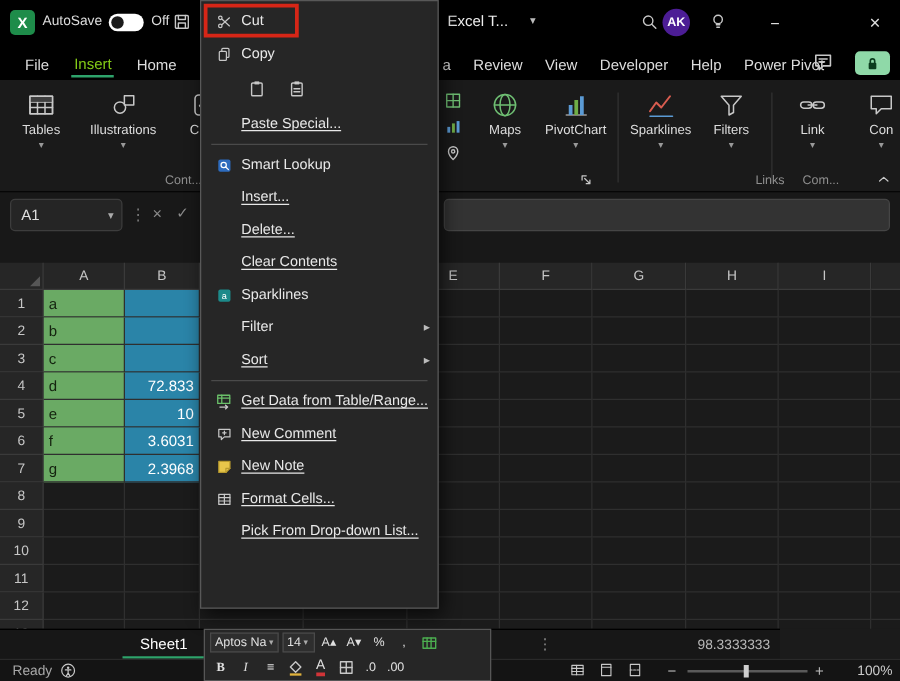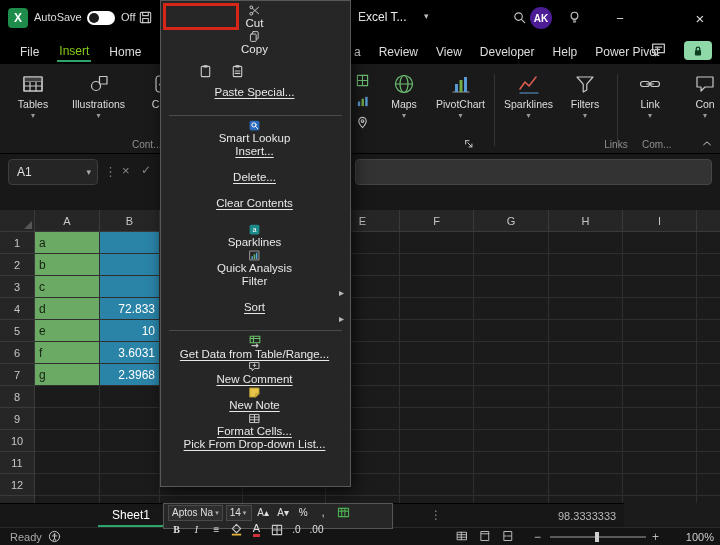--- a/index.html
+++ b/index.html
@@ -87,34 +87,34 @@
   .vicons{position:absolute;left:456px;top:2px;display:flex;gap:11px;}
   .zoomminus{position:absolute;left:534px;top:2px;color:#bbb;font-size:12px;}
   .zoomtrack{position:absolute;left:550px;top:8px;width:96px;height:2px;background:#5a5a5a;}
   .zoomknob{position:absolute;left:595px;top:4px;width:4px;height:10px;background:#cfcfcf;}
   .zoomplus{position:absolute;left:652px;top:2px;color:#bbb;font-size:12px;}
   .zoomlabel{position:absolute;right:6px;top:3px;font-size:11px;color:#ccc;}
 
   
   .menu{position:absolute;left:160px;top:0;width:191px;height:487px;background:#262626;border:1px solid #585858;
         box-shadow:3px 5px 14px rgba(0,0,0,.65);padding-top:3px;overflow:hidden;z-index:5;}
-  .mitem{display:flex;align-items:center;height:26px;padding:0 6px 0 4px;flex-direction:column;}
+  .mitem{display:flex;align-items:center;height:26px;padding:0 6px 0 4px;}
   .mic{width:28px;display:flex;justify-content:center;flex:none;}
   .mlabel{font-size:11.5px;color:#e8e8e8;white-space:nowrap;}
   .mlabel.u{text-decoration:underline;text-underline-offset:2px;}
   .mheading .mlabel{font-weight:bold;}
   .msub{margin-left:auto;color:#bbb;font-size:10px;}
   .mdiv{height:1px;background:#4a4a4a;margin:3px 8px;}
   .pasterow{display:flex;gap:8px;padding-left:32px;height:30px;align-items:center;}
   .pbtn{width:24px;height:22px;display:flex;align-items:center;justify-content:center;}
 
   .redbox{position:absolute;left:163px;top:3px;width:76px;height:27px;border:3px solid var(--red);z-index:9;}
 
   
-  .minibar{position:absolute;left:163px;top:503px;width:230px;height:26px;background:#262626;border:1px solid #565656;
+  .minibar{position:absolute;left:163px;top:503px;width:230px;height:42px;background:#262626;border:1px solid #565656;
            z-index:8;display:flex;flex-direction:column;}
   .mrow{display:flex;align-items:center;height:20px;padding:0 4px;gap:3px;}
   .fontbox,.sizebox{display:flex;align-items:center;border:1px solid #4a4a4a;background:#2e2e2e;height:16px;
                     padding:0 3px;font-size:10px;color:#e0e0e0;gap:2px;white-space:nowrap;}
   .sizebox{min-width:26px;}
   .boxchev{font-size:7px;color:#aaa;}
   .mbtn{min-width:17px;height:17px;display:flex;align-items:center;justify-content:center;font-size:10px;color:#e0e0e0;}
   .mbtn[data-name="bold-button"]{font-weight:bold;font-family:"Liberation Serif",serif;}
   .mbtn[data-name="italic-button"]{font-style:italic;font-family:"Liberation Serif",serif;}
   .fcol{font-size:11px;color:#e0e0e0;border-bottom:3px solid #d13438;line-height:11px;}
@@ -636,33 +636,20 @@
         <span class="mic">
           <span class="ic " data-name="translate-icon">
             <svg width="13" height="13" viewBox="0 0 16 16" fill="none" stroke="#c8c8c8" stroke-width="1.2" stroke-linecap="round" stroke-linejoin="round">
               <rect x="2" y="2" width="12" height="12" rx="2" fill="#1d8a8a" stroke="none"></rect>
               <text x="8" y="11" font-size="9" fill="#fff" stroke="none" text-anchor="middle">a</text>
             </svg>
           </span>
         </span>
         <span class="mlabel">Sparklines</span>
       </div>
-      <div class="mitem" data-name="menu-item-quick-analysis">
-        <span class="mic">
-          <span class="ic " data-name="quick-analysis-icon">
-            <svg width="13" height="13" viewBox="0 0 16 16" fill="none" stroke="#c8c8c8" stroke-width="1.2" stroke-linecap="round" stroke-linejoin="round">
-              <rect x="2.5" y="2.5" width="11" height="11" stroke="#9a9a9a"></rect>
-              <rect x="4.3" y="9" width="1.9" height="3.4" fill="#58a6d6" stroke="none"></rect>
-              <rect x="7" y="6.5" width="1.9" height="5.9" fill="#67b26a" stroke="none"></rect>
-              <rect x="9.7" y="4.5" width="1.9" height="7.9" fill="#58a6d6" stroke="none"></rect>
-            </svg>
-          </span>
-        </span>
-        <span class="mlabel">Quick Analysis</span>
-      </div>
       <div class="mitem" data-name="menu-item-filter">
         <span class="mic"></span>
         <span class="mlabel">Filter</span>
         <span class="msub" data-name="submenu-arrow-icon">▸</span>
       </div>
       <div class="mitem" data-name="menu-item-sort">
         <span class="mic"></span>
         <span class="mlabel u">Sort</span>
         <span class="msub" data-name="submenu-arrow-icon">▸</span>
       </div>

